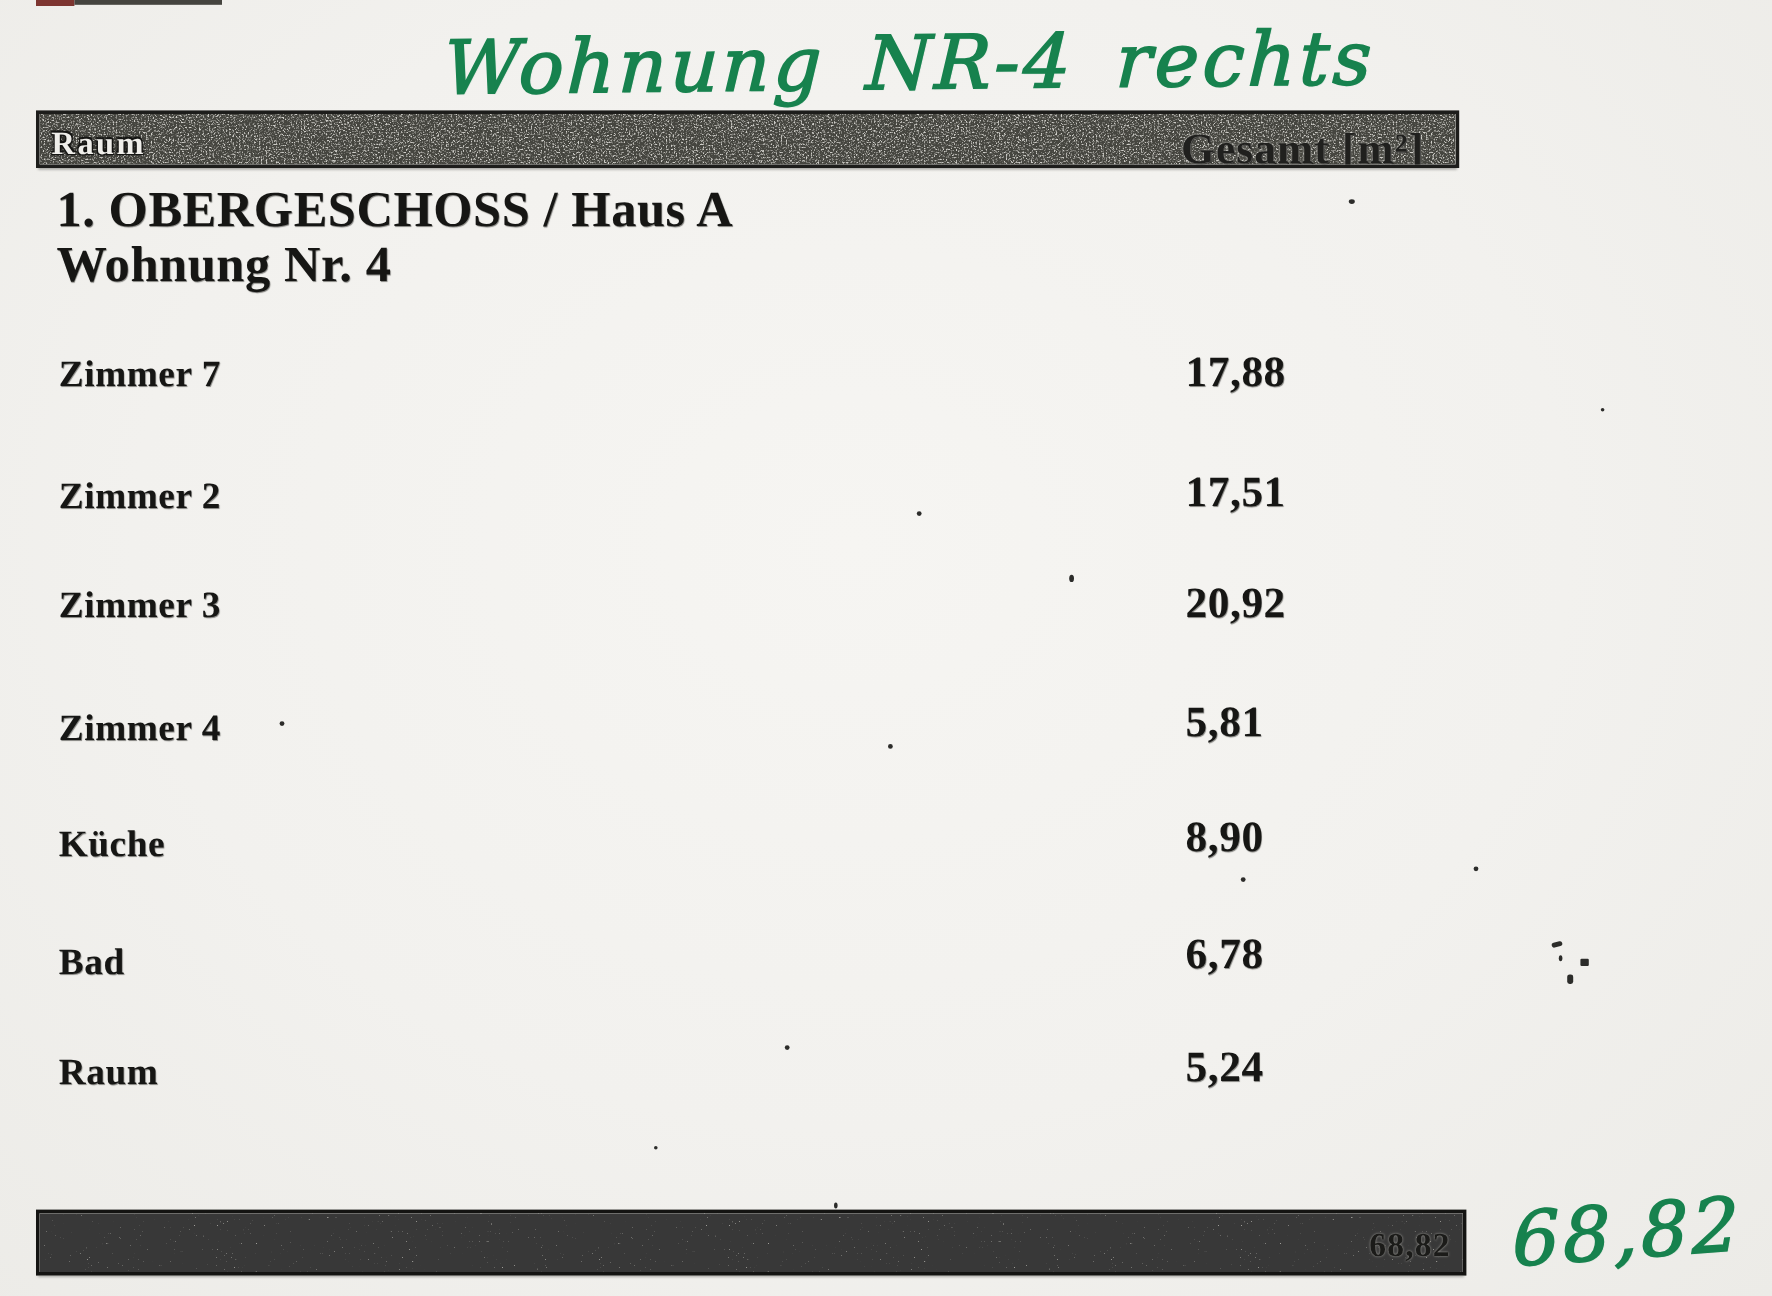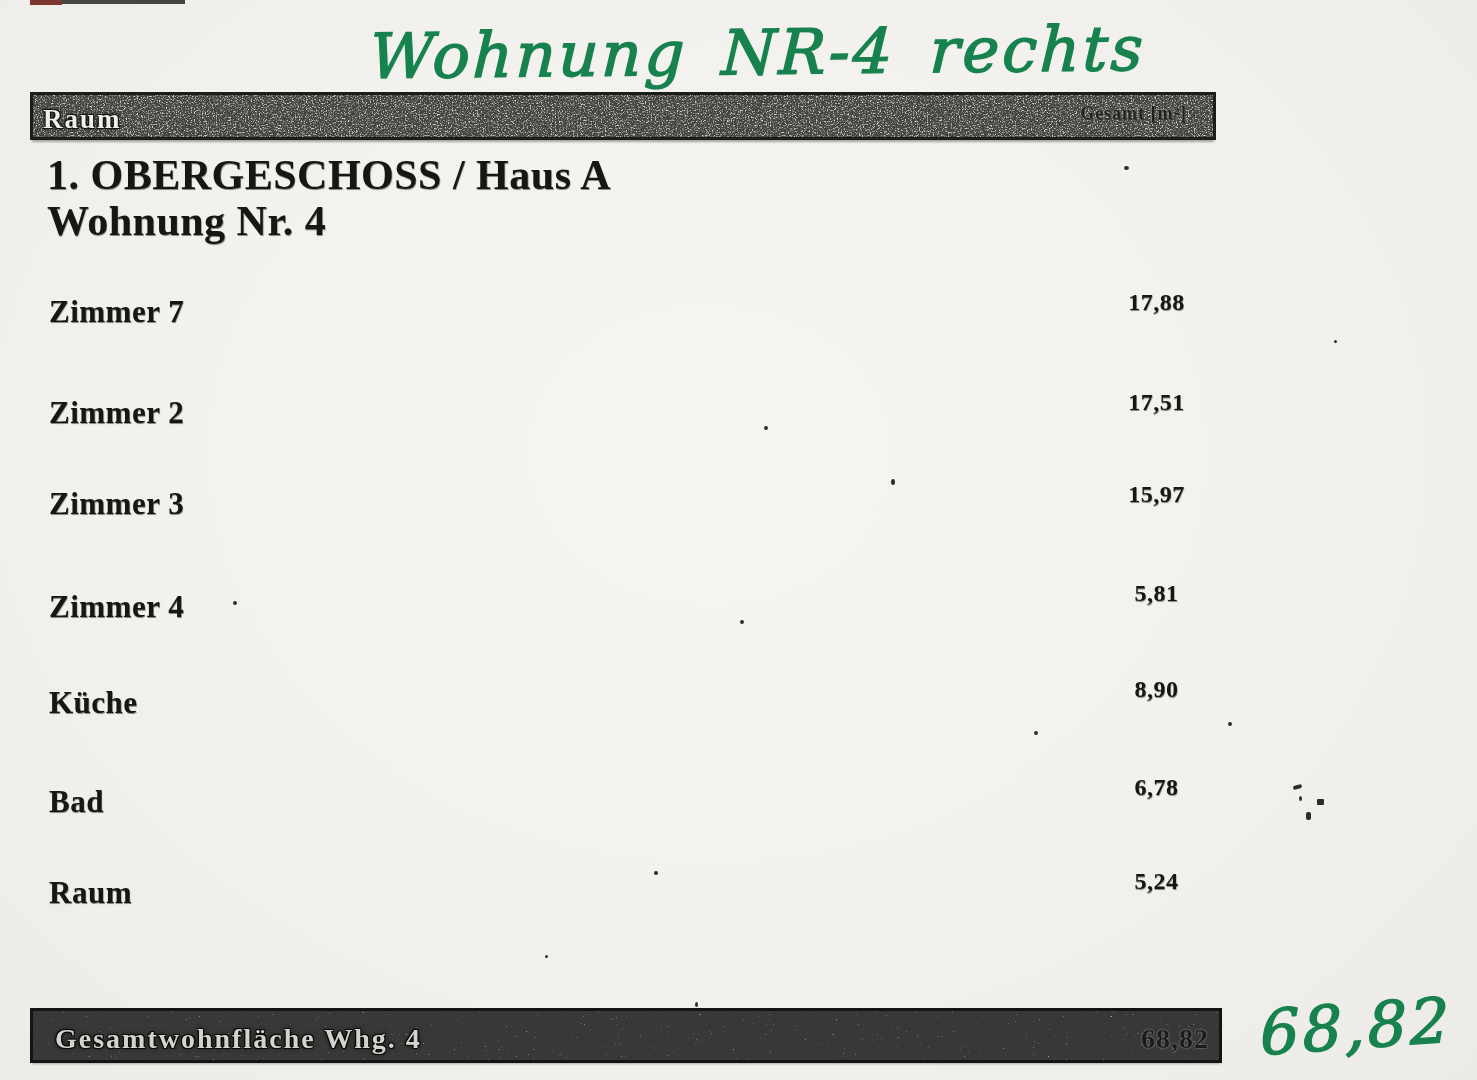--- a/index.html
+++ b/index.html
@@ -61,21 +61,21 @@
     position:absolute;z-index:3;
     font-weight:bold;white-space:nowrap;text-align:center;
   }
   .th-room{
     left:10px;top:9px;font-size:27px;letter-spacing:2px;
     color:#efeeea;
     text-shadow:1px 1px 0 #151513,-1px -1px 0 #151513,1px -1px 0 #151513,-1px 1px 0 #151513,0 0 4px #000;
     filter:blur(.4px);
   }
   .th-total{
-    right:26px;top:8px;font-size:18px;letter-spacing:1px;
+    right:26px;top:8px;font-size:36px;letter-spacing:1px;
     color:#20201e;
     text-shadow:0 0 2px #d8d7d2,.7px .7px 0 #0c0c0a;
     filter:blur(.35px);
   }
   .ft-label{
     left:22px;top:12px;font-size:28px;letter-spacing:2px;
     color:#d3d2cc;
     text-shadow:1px 1px 0 #0b0b09,-1px -1px 0 #0b0b09,1px -1px 0 #0b0b09,-1px 1px 0 #0b0b09,0 0 5px #000;
     filter:blur(.55px);
   }
@@ -89,21 +89,21 @@
   .doc-text{
     position:absolute;
     font-weight:bold;color:#161614;
     white-space:nowrap;
     text-shadow:.6px .8px .7px rgba(25,25,22,.5);
     letter-spacing:.5px;
     filter:blur(.22px);
   }
   .section-line{left:47px;font-size:42px;}
   .row-label{left:49px;font-size:31px;}
-  .row-value{left:1060px;width:193px;text-align:center;font-size:24px;}
+  .row-value{left:988px;width:193px;text-align:left;font-size:36px;}
   
   .speck{position:absolute;background:#2c2c2a;border-radius:50%;z-index:4;}
 </style>
 </head>
 <body>
 
 <div class="page">
 
   <div class="edge-mark red"></div>
   <div class="edge-mark dark"></div>
@@ -126,21 +126,21 @@
   <div class="doc-text section-line" style="top:151px">1. OBERGESCHOSS / Haus A</div>
   <div class="doc-text section-line" style="top:197px">Wohnung Nr. 4</div>
 
   <div class="doc-text row-label" style="top:294px">Zimmer 7</div>
   <div class="doc-text row-value" style="top:289px">17,88</div>
 
   <div class="doc-text row-label" style="top:395px">Zimmer 2</div>
   <div class="doc-text row-value" style="top:389px">17,51</div>
 
   <div class="doc-text row-label" style="top:486px">Zimmer 3</div>
-  <div class="doc-text row-value" style="top:481px">15,97</div>
+  <div class="doc-text row-value" style="top:481px">20,92</div>
 
   <div class="doc-text row-label" style="top:589px">Zimmer 4</div>
   <div class="doc-text row-value" style="top:580px">5,81</div>
 
   <div class="doc-text row-label" style="top:685px">Küche</div>
   <div class="doc-text row-value" style="top:676px">8,90</div>
 
   <div class="doc-text row-label" style="top:784px">Bad</div>
   <div class="doc-text row-value" style="top:774px">6,78</div>
 
@@ -149,21 +149,20 @@
 
   <div class="bar footer-bar">
     <svg class="noise" width="100%" height="100%" preserveAspectRatio="none">
       <filter id="nz-foot" x="0" y="0" width="100%" height="100%">
         <feTurbulence type="fractalNoise" baseFrequency="0.6" numOctaves="3" seed="29"></feTurbulence>
         <feColorMatrix type="matrix" values="0 0 0 0 0.04  0 0 0 0 0.04  0 0 0 0 0.04  3 3 3 0 -2.0"></feColorMatrix>
       </filter>
       <rect width="100%" height="100%" fill="#9e9d98"></rect>
       <rect width="100%" height="100%" filter="url(#nz-foot)"></rect>
     </svg>
-    <span class="bar-text ft-label">Gesamtwohnfläche Whg. 4</span>
     <span class="bar-text ft-value">68,82</span>
   </div>
 
   <div class="handwriting hw-total">68,82</div>
 
   <div class="speck" style="left:1124px;top:166px;width:5px;height:4px"></div>
   <div class="speck" style="left:1334px;top:340px;width:3px;height:3px"></div>
   <div class="speck" style="left:764px;top:426px;width:4px;height:4px"></div>
   <div class="speck" style="left:891px;top:479px;width:4px;height:6px"></div>
   <div class="speck" style="left:233px;top:601px;width:4px;height:4px"></div>

